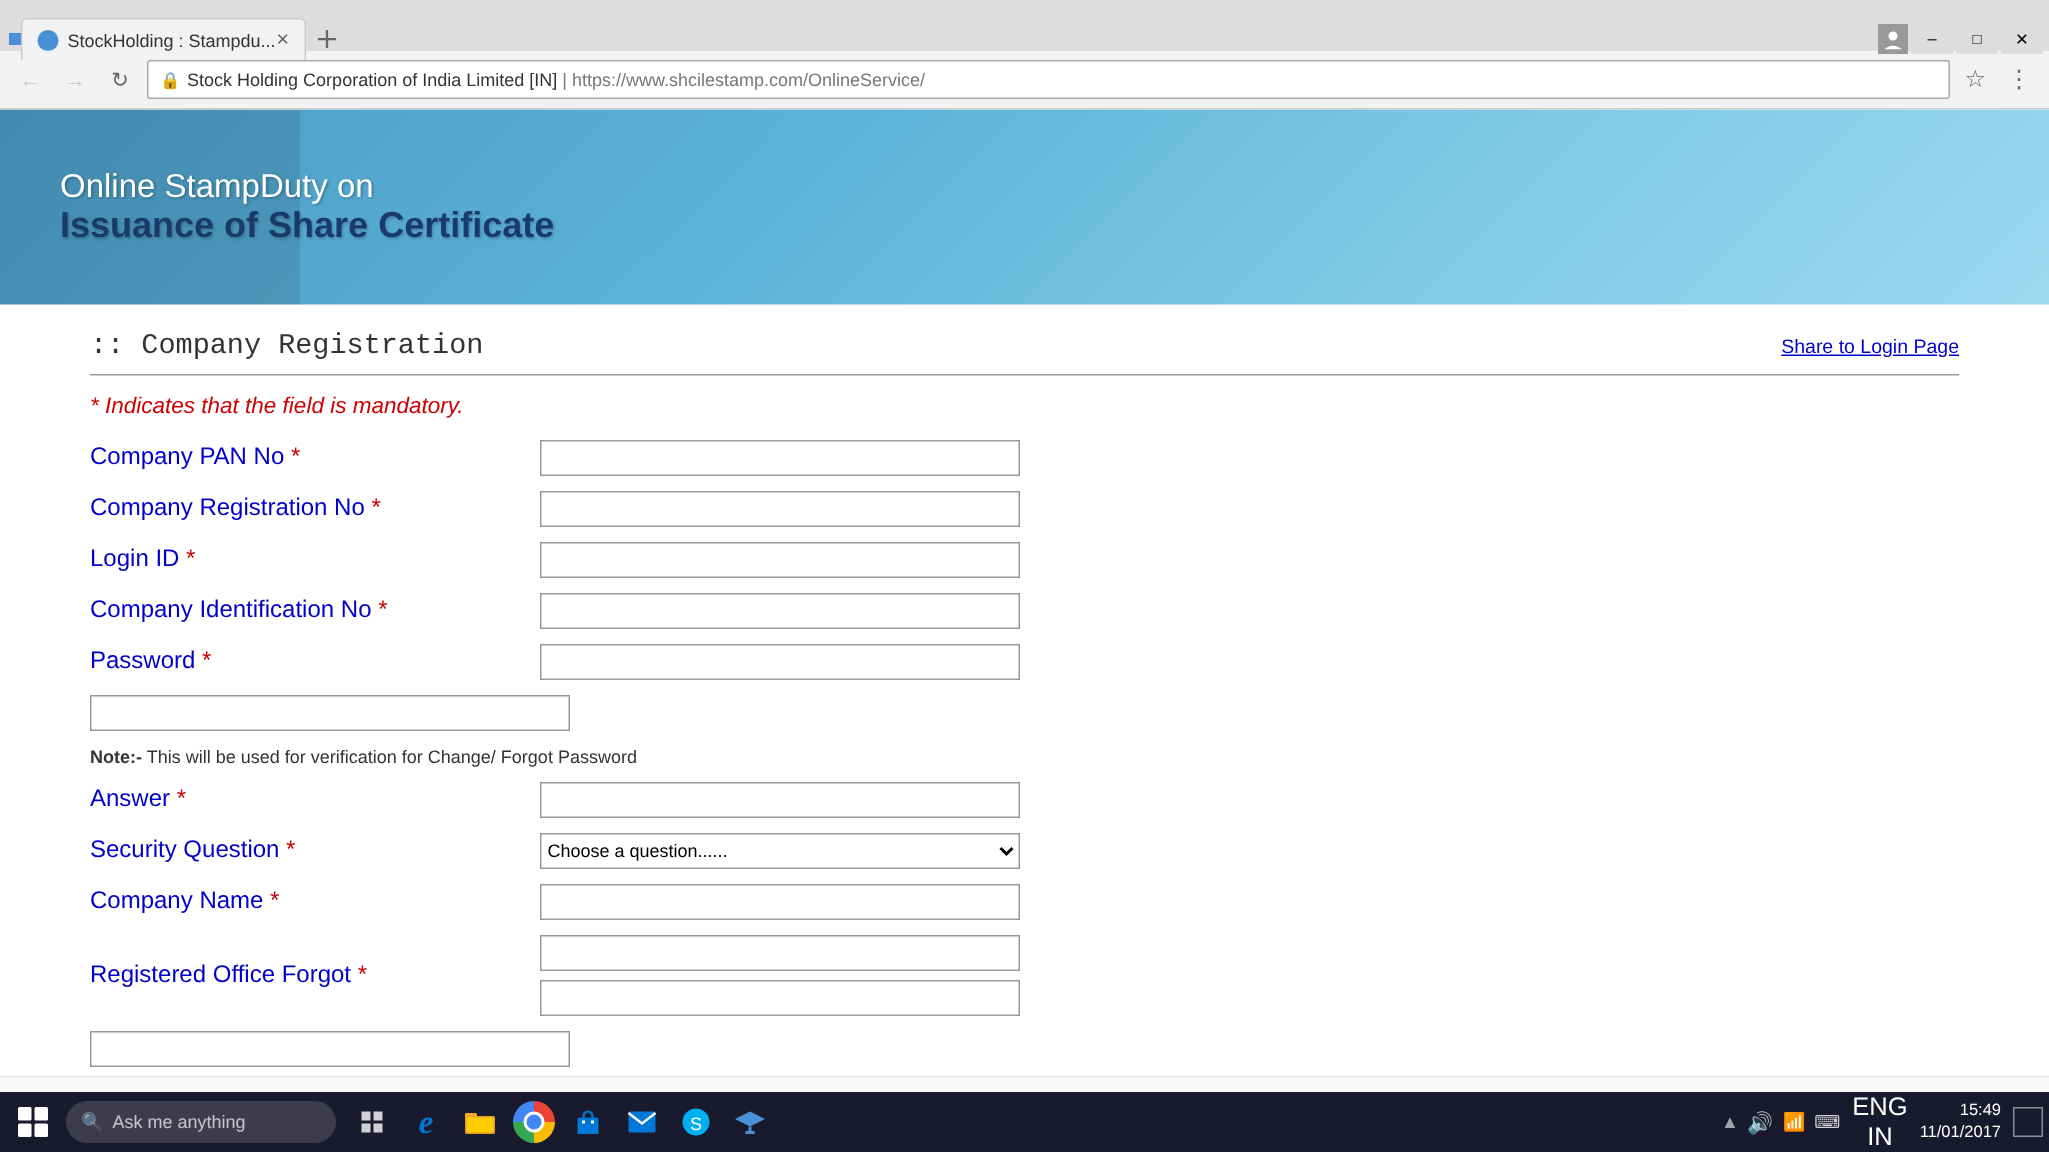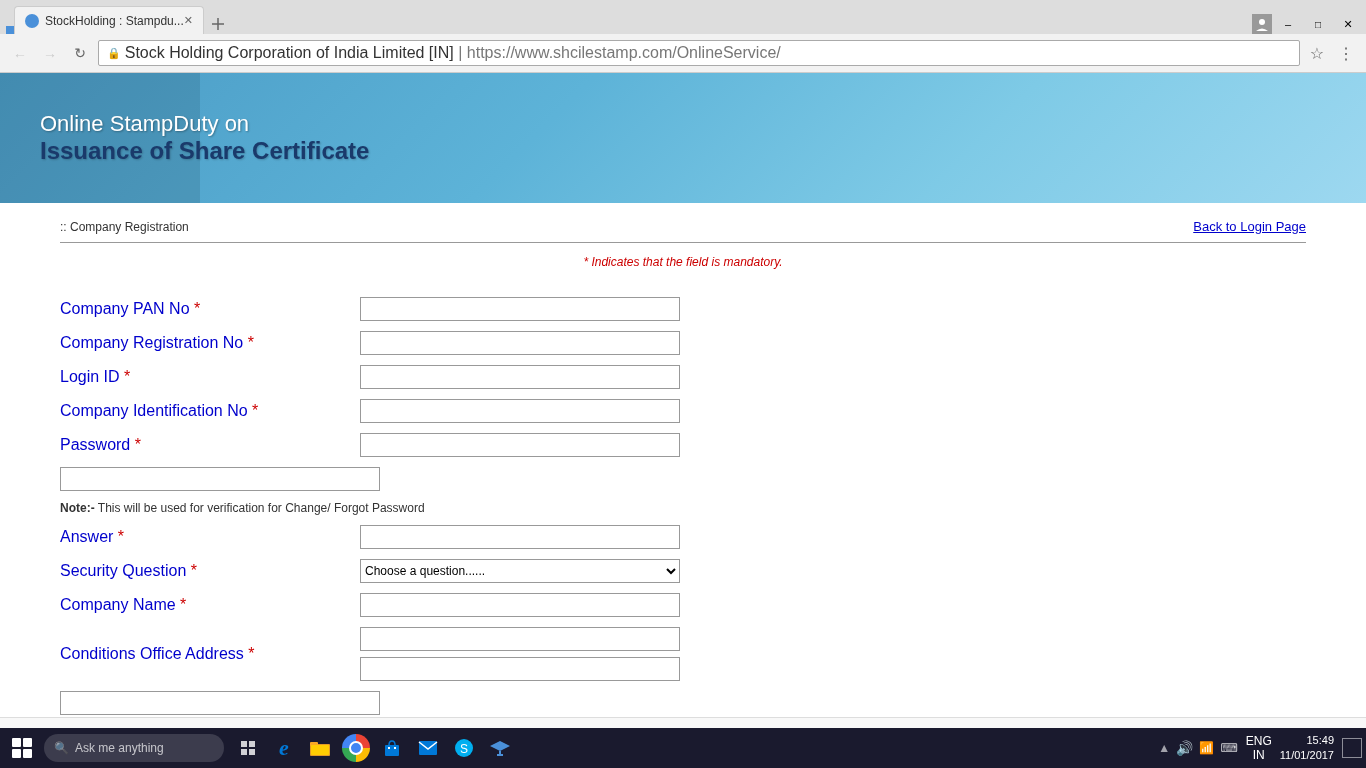--- a/index.html
+++ b/index.html
@@ -5,21 +5,21 @@
     * { margin: 0; padding: 0; box-sizing: border-box; }
     body { font-family: Arial, sans-serif; font-size: 13px; background: #fff; width: 1366px; height: 768px; overflow: hidden; }
 
     
     .browser-chrome {
       background: #f2f2f2;
       border-bottom: 1px solid #ccc;
     }
     .tab-bar {
       display: flex;
-      align-items: flex-end;
+      align-items: center;
       padding: 18px 0 0 0;
       background: #ddd;
       height: 34px;
     }
     .tab {
       display: flex;
       align-items: center;
       background: #f2f2f2;
       border: 1px solid #ccc;
       border-bottom: none;
@@ -68,21 +68,21 @@
       align-items: center;
       background: #fff;
       border: 1px solid #aaa;
       border-radius: 2px;
       padding: 0 8px;
       height: 26px;
       font-size: 12px;
       color: #333;
     }
     .lock-icon { color: #2a7; margin-right: 4px; font-size: 11px; }
-    .address-text { font-size: 16px; }
+    .address-text { font-size: 12px; }
     .address-text .highlight { color: #333; }
     .address-text .normal { color: #777; }
     .star-btn, .menu-btn {
       color: #666; font-size: 16px; cursor: pointer; padding: 0 4px;
     }
 
     
     .main-content {
       height: calc(768px - 72px - 52px);
       overflow: hidden;
@@ -131,35 +131,36 @@
     }
     .form-header {
       display: flex;
       justify-content: space-between;
       align-items: center;
       border-bottom: 1px solid #999;
       padding-bottom: 8px;
       margin-bottom: 12px;
     }
     .form-title {
-      font-size: 12px;
+      font-size: 19px;
       color: #333;
       font-weight: normal;
+      font-family: Liberation Mono, monospace;
     }
     .back-link {
       color: #00c;
       text-decoration: underline;
       font-size: 13px;
       cursor: pointer;
     }
     .mandatory-note {
-      text-align: center;
+      text-align: left;
       color: #c00;
-      font-size: 12px;
-      margin-bottom: 28px;
+      font-size: 15px;
+      margin-bottom: 14px;
       font-style: italic;
     }
 
     
     .form-row {
       display: flex;
       align-items: center;
       margin-bottom: 10px;
     }
     .form-label {
@@ -285,21 +286,21 @@
       gap: 6px;
     }
     .taskbar-clock {
       color: #fff;
       font-size: 11px;
       text-align: right;
       line-height: 1.4;
     }
     .taskbar-lang {
       color: #fff;
-      font-size: 12px;
+      font-size: 17px;
       text-align: center;
     }
     .taskbar-action-center {
       width: 20px; height: 20px;
       border: 1px solid rgba(255,255,255,0.5);
       cursor: pointer;
     }
 
     
     .chrome-taskbar-icon {
@@ -387,21 +388,21 @@
   </div>
 
   <div class="form-container">
 
     <div class="form-header">
       <div class="form-title">
         <span>::</span>
         <span> </span>
         <span>Company Registration</span>
       </div>
-      <a class="back-link">Back to Login Page</a>
+      <a class="back-link">Share to Login Page</a>
     </div>
 
     <div class="mandatory-note">* Indicates that the field is mandatory.</div>
 
     <div class="form-row">
       <div class="form-label">
         <span>Company PAN No </span><span class="required">*</span>
       </div>
       <input class="form-input" type="text" style="">
     </div>
@@ -464,21 +465,21 @@
 
     <div class="form-row">
       <div class="form-label">
         <span>Company Name </span><span class="required">*</span>
       </div>
       <input class="form-input" type="text" style="">
     </div>
 
     <div class="form-row">
       <div class="form-label">
-        <span>Conditions Office Address </span><span class="required">*</span>
+        <span>Registered Office Forgot </span><span class="required">*</span>
       </div>
       <div style="display:flex;flex-direction:column;gap:6px;">
         <input class="form-input" type="text" style="">
         <input class="form-input" type="text" style="">
       </div>
     </div>
 
     <div class="form-row">
       <input class="form-input" type="text" style="">
     </div>

